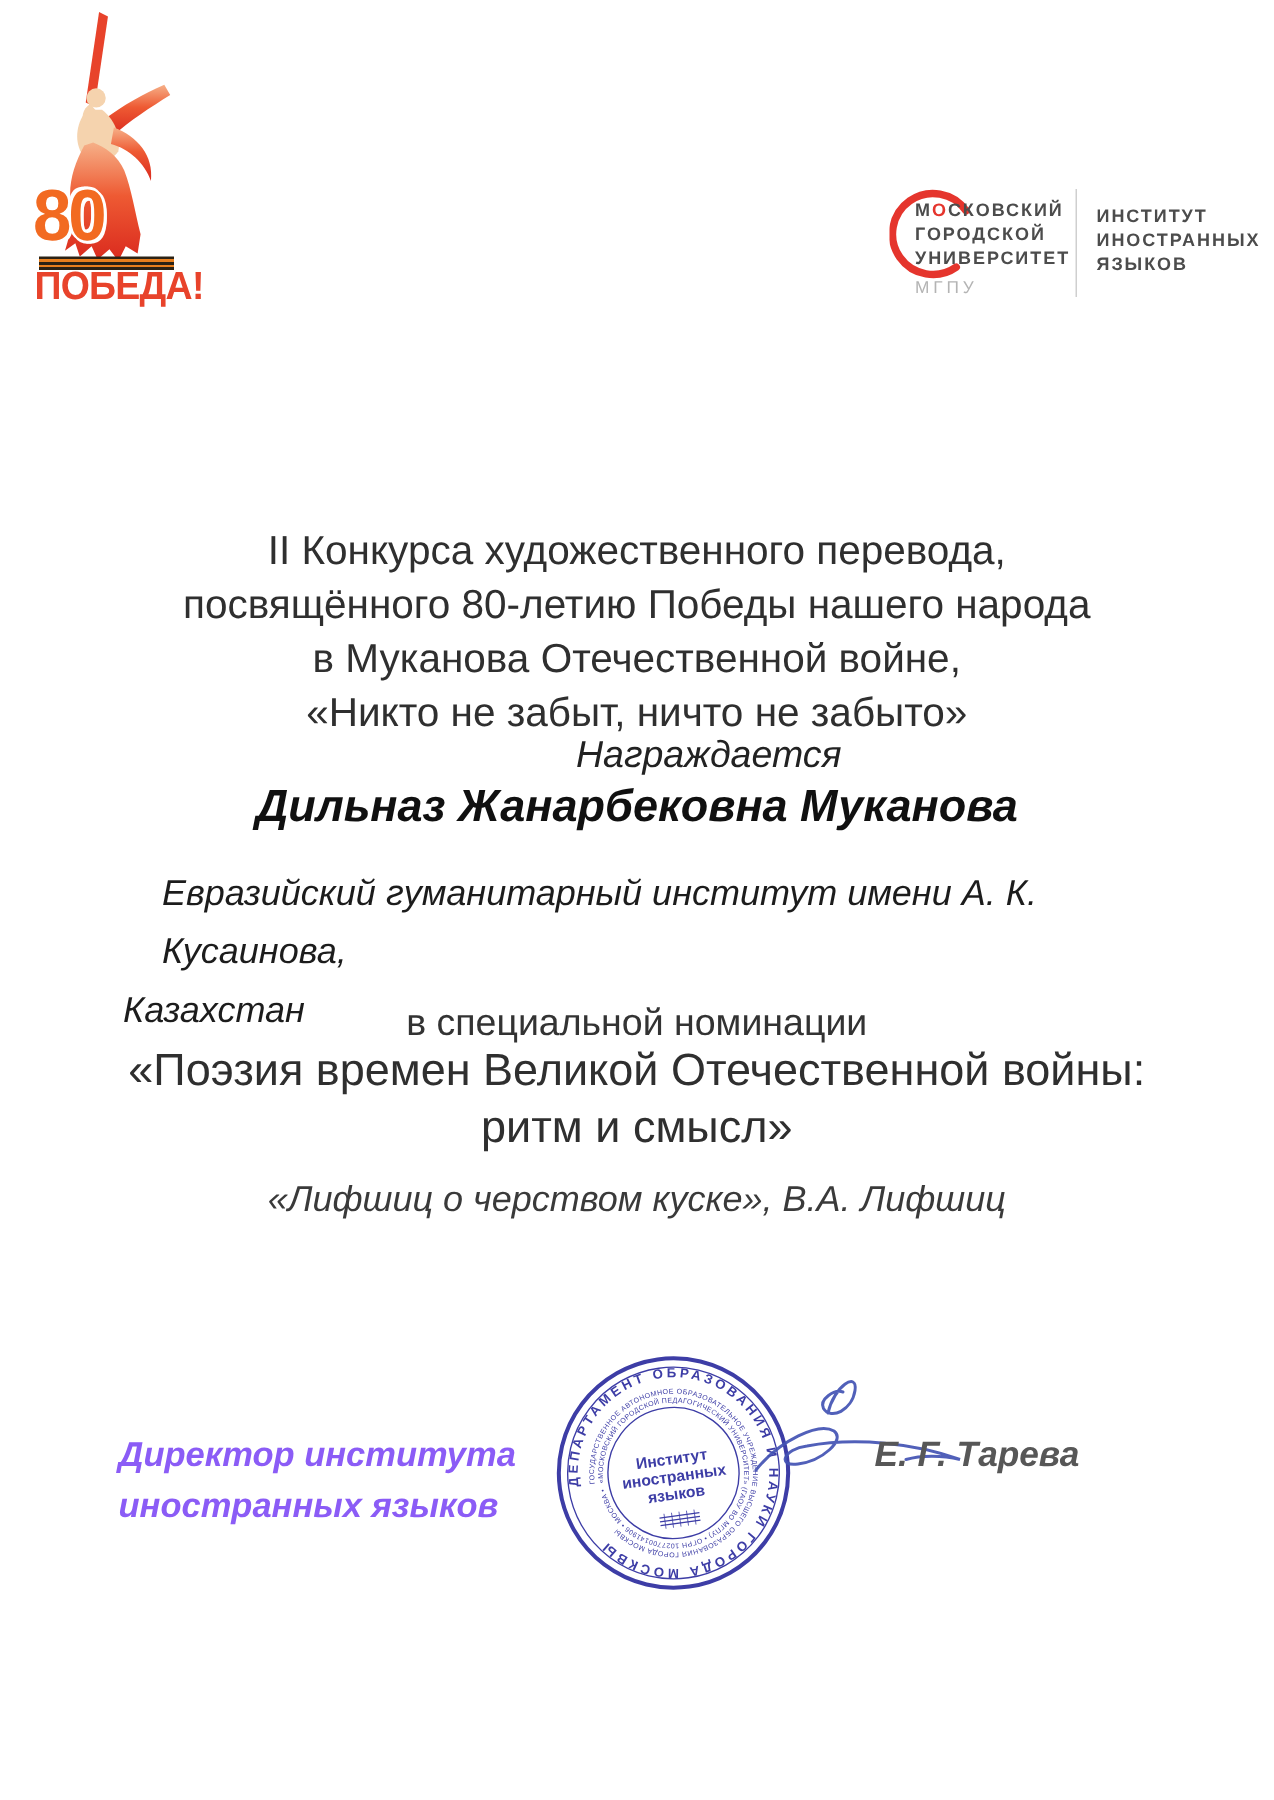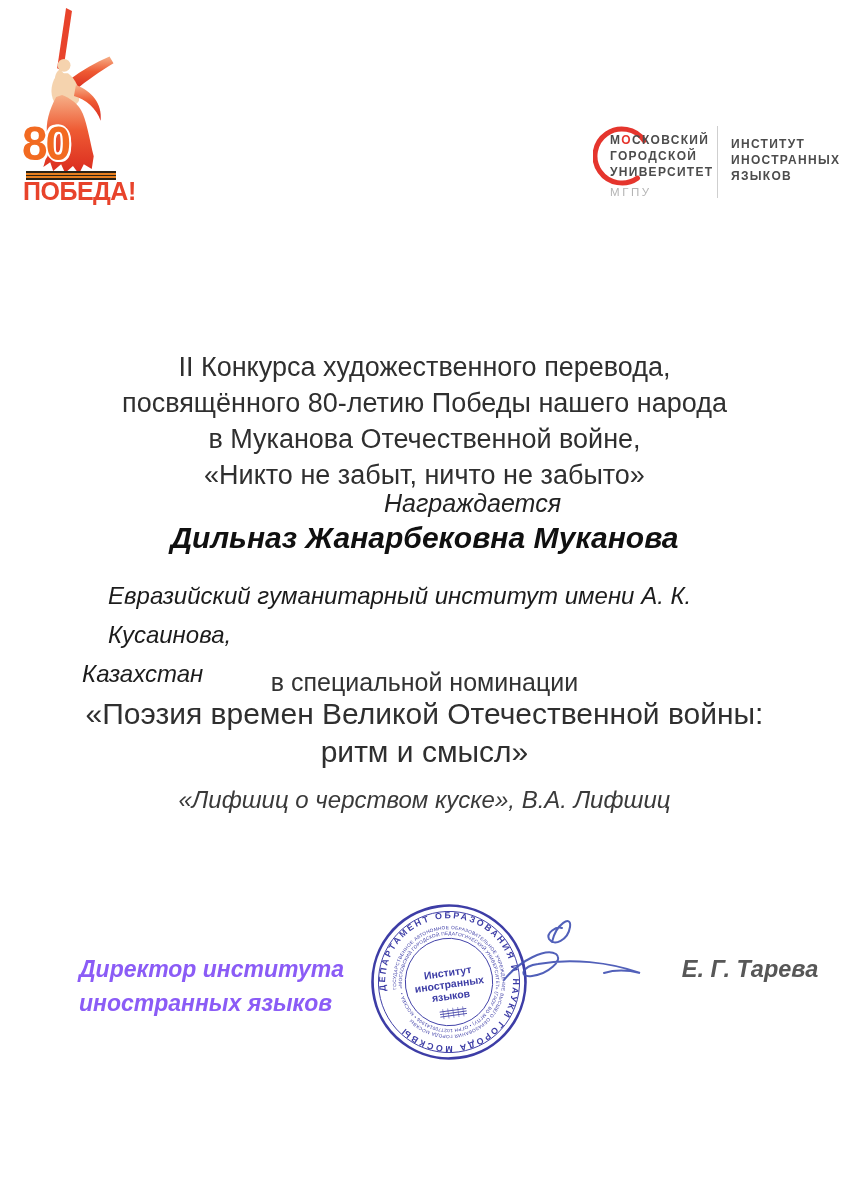--- a/index.html
+++ b/index.html
@@ -35,22 +35,22 @@
   .affil{top:576px;left:82px;width:620px;font-size:24px;font-style:italic;line-height:39px;color:#1c1c1c;text-align:left;}
   .affil .ind{margin-left:26px;}
   .nomintro{top:668px;font-size:25px;font-weight:300;color:#333;}
   .nomlines{top:695px;font-size:30px;font-weight:300;line-height:38px;color:#2f2f2f;}
   .work{top:786px;font-size:24px;font-weight:300;font-style:italic;color:#3a3a3a;}
   .teacher{top:849px;font-size:29px;font-weight:700;color:#151515;}
 
   
   .director{top:952px;left:55px;font-size:23px;font-style:italic;font-weight:600;
             line-height:34px;color:#8b5cf6;text-align:left;margin-left:24px;}
-  .signer{top:956px;left:654px;width:192px;font-size:23.5px;font-style:italic;font-weight:600;
-          color:#575757;text-align:center;}
+  .signer{top:956px;left:583px;width:192px;font-size:23.5px;font-style:italic;font-weight:600;
+          color:#575757;text-align:left;}
   .stampwrap{top:898px;left:365px;width:168px;height:168px;}
   .sigwrap{top:900px;left:486px;width:168px;height:112px;}
 </style>
 </head>
 <body>
 
 <div class="page">
 
   <div class="abs" style="top:8px;left:10px;width:115px;height:195px;">
     <svg class="abs" style="top:0;left:10px;" width="100" height="168" viewBox="0 0 100 170">

